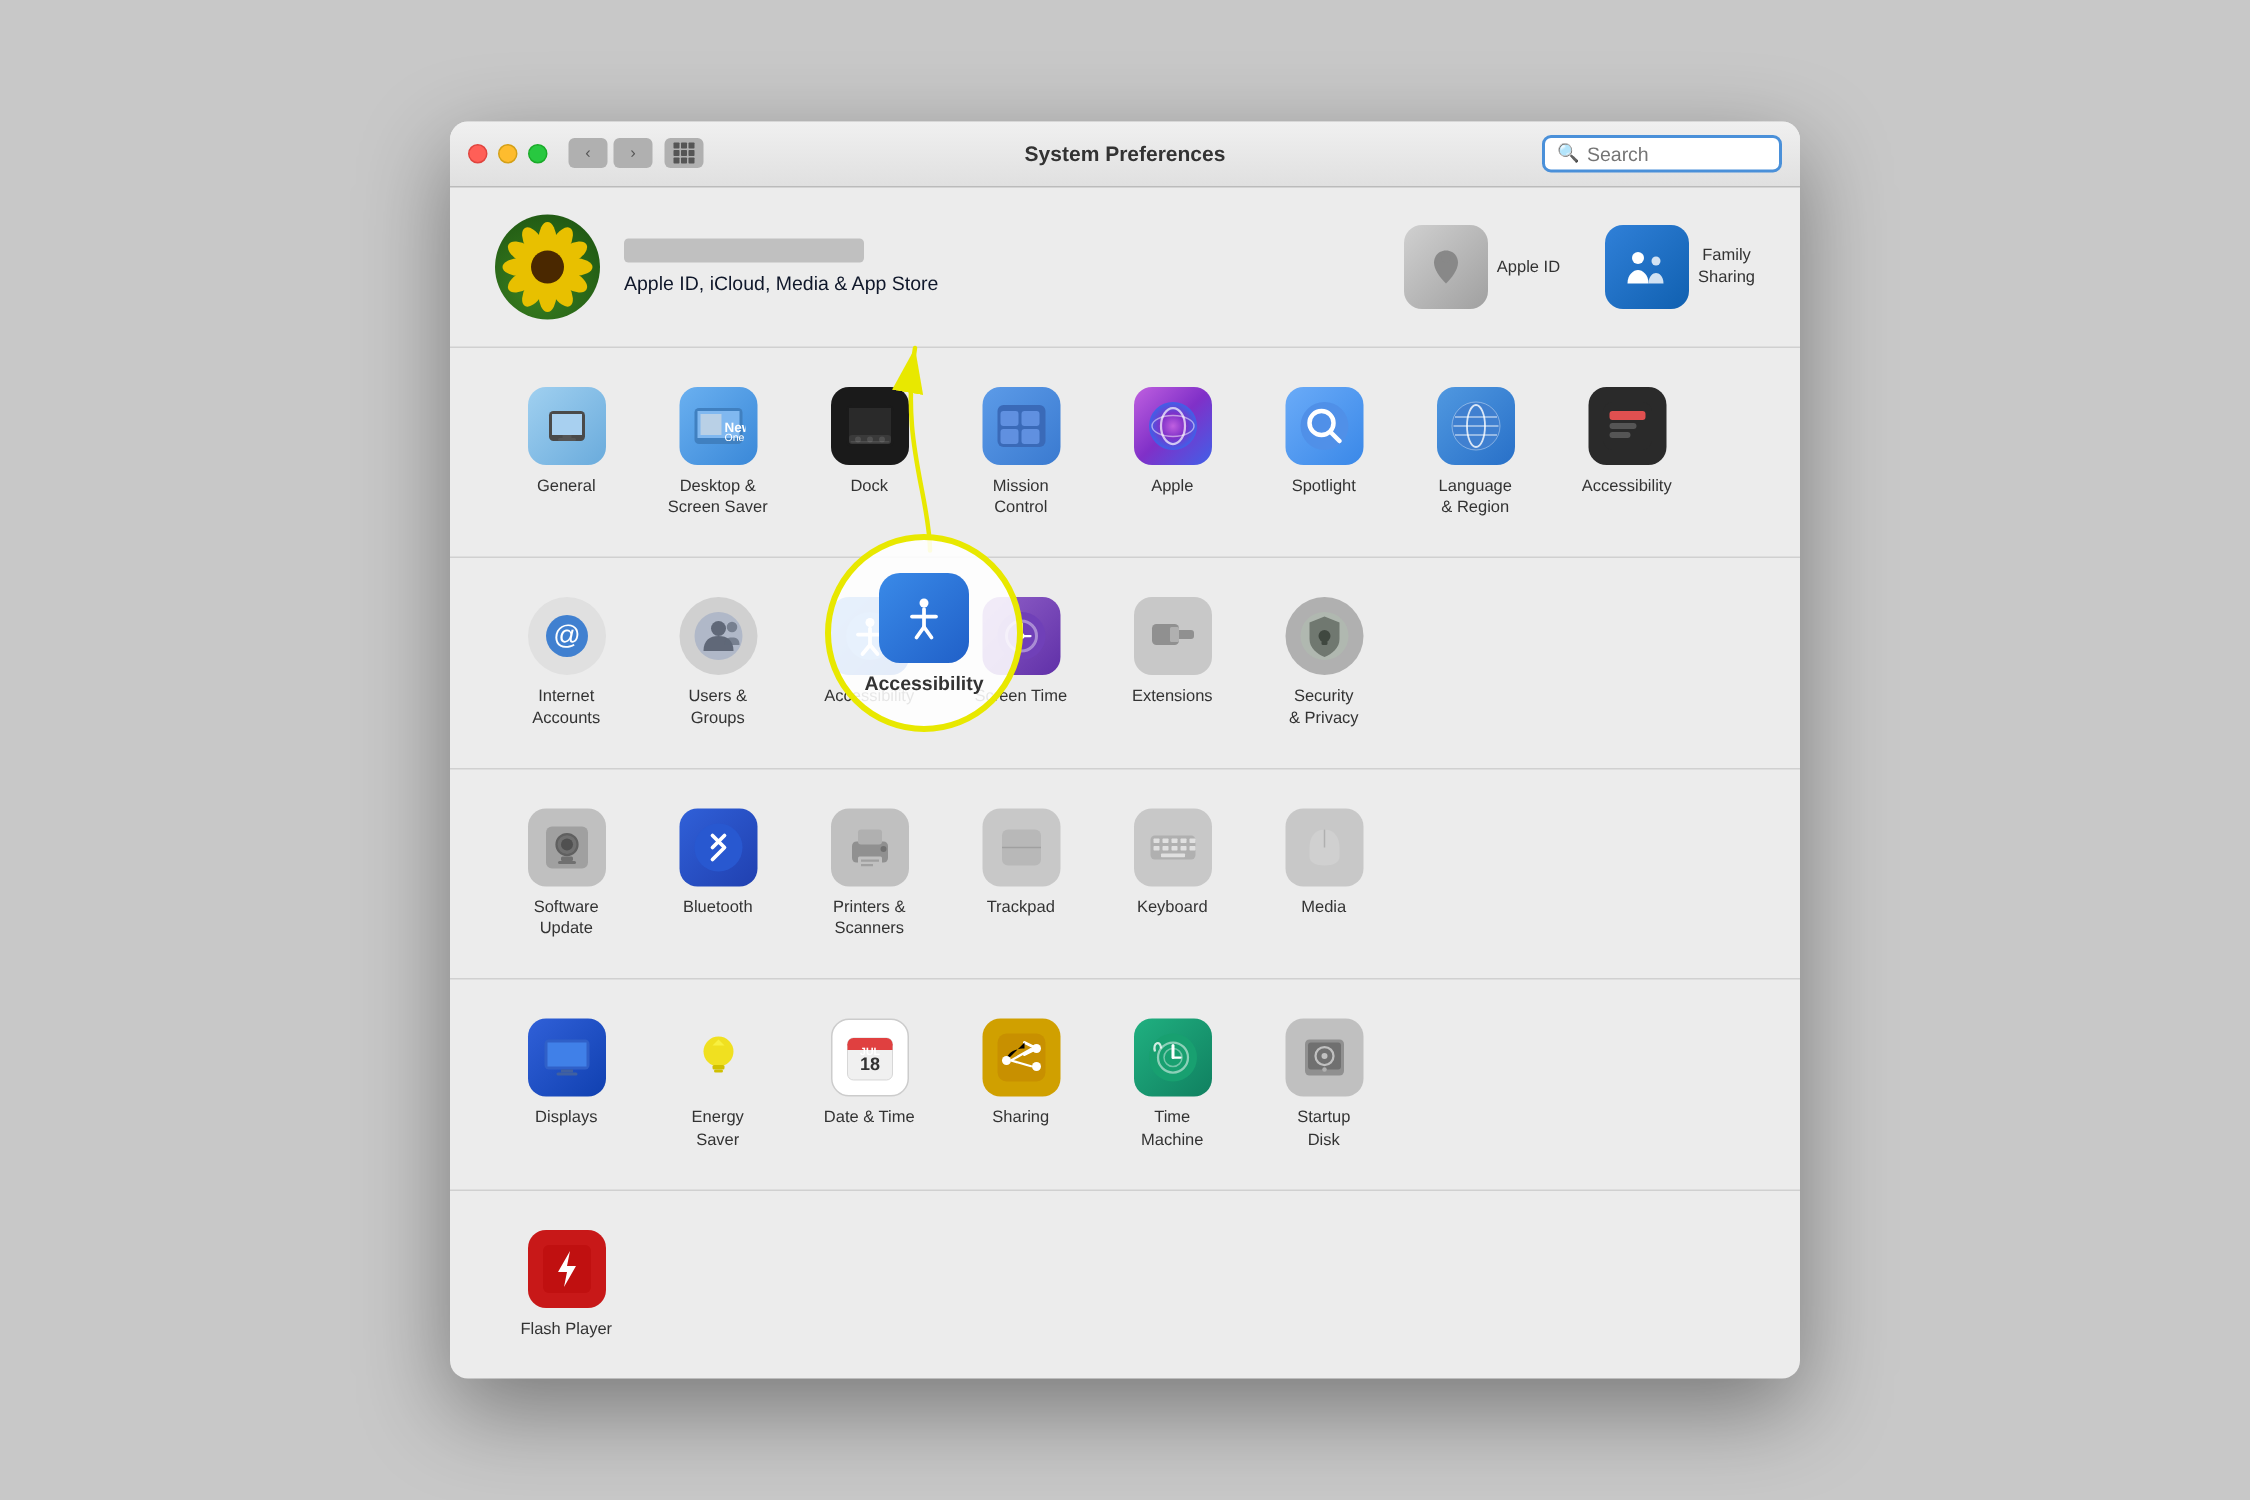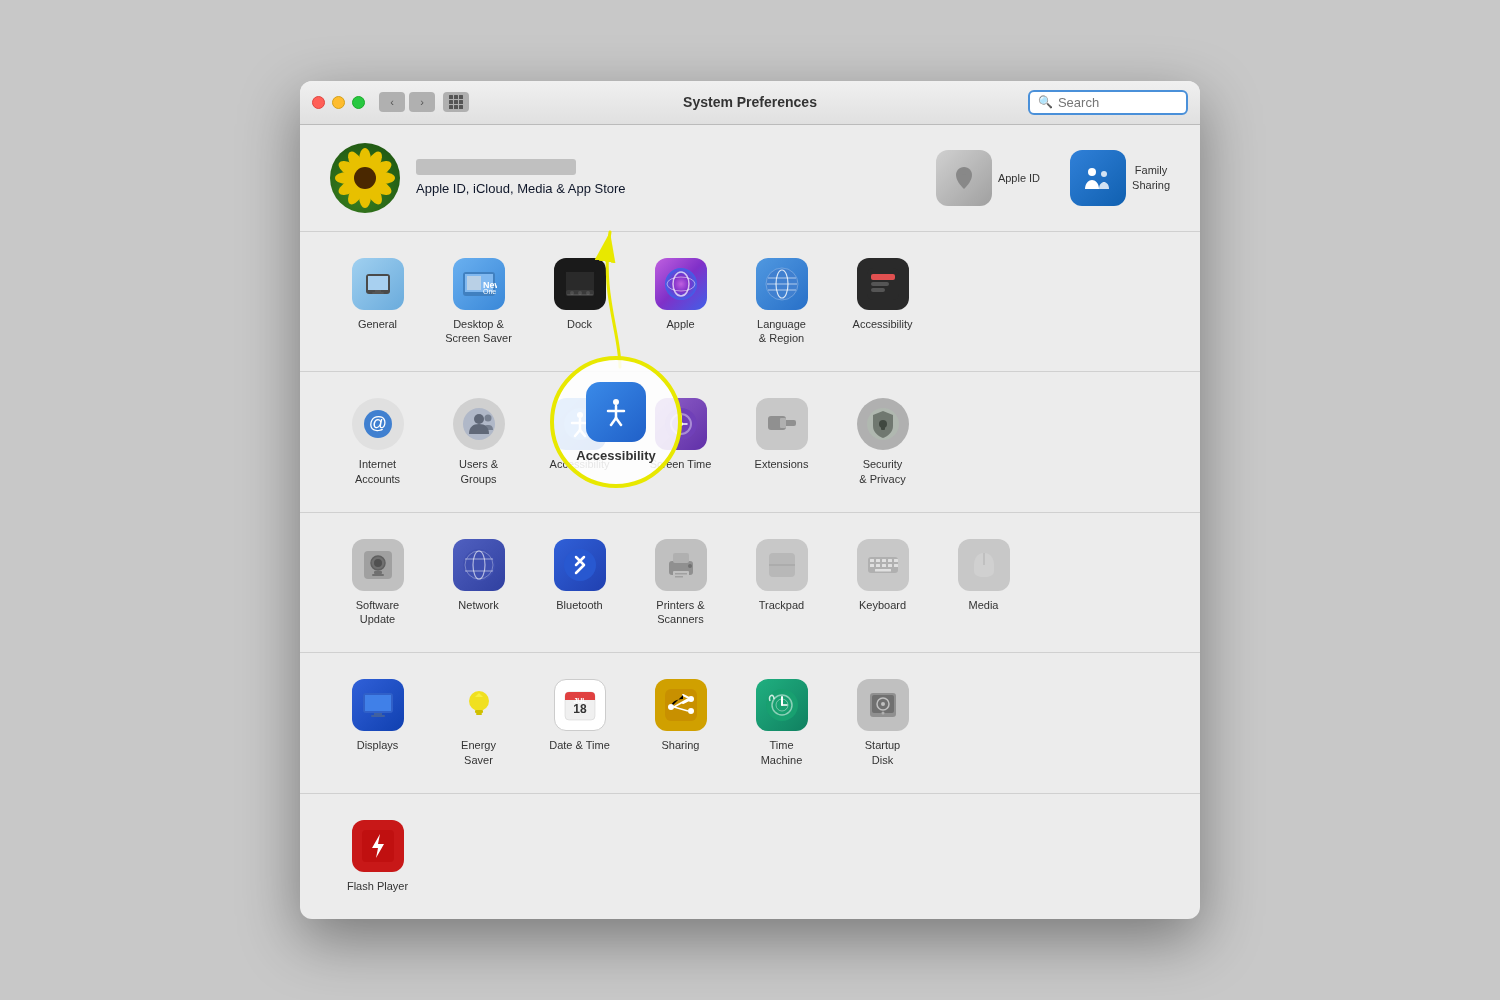--- a/index.html
+++ b/index.html
@@ -335,39 +335,61 @@
               <rect x="4" y="22" width="28" height="6" rx="2" fill="#3a3a3a"></rect>
               <circle cx="10" cy="25" r="2" fill="#505050"></circle>
               <circle cx="18" cy="25" r="2" fill="#505050"></circle>
               <circle cx="26" cy="25" r="2" fill="#505050"></circle>
               <rect x="5" y="26" width="26" height="1" rx="0.5" fill="rgba(255,255,255,0.1)"></rect>
             </svg>
           </div>
           <div class="pref-item-label">Dock</div>
         </div>
 
+        <div class="pref-item">
+          <div class="pref-item-icon icon-mission">
+            <svg width="36" height="32" viewBox="0 0 36 32">
+              <rect x="2" y="2" width="32" height="28" rx="4" fill="#3a6ab8"></rect>
+              <rect x="4" y="6" width="12" height="10" rx="2" fill="#6090e0"></rect>
+              <rect x="18" y="6" width="12" height="10" rx="2" fill="#6090e0"></rect>
+              <rect x="4" y="18" width="12" height="10" rx="2" fill="#6090e0"></rect>
+              <rect x="18" y="18" width="12" height="10" rx="2" fill="#6090e0"></rect>
+            </svg>
+          </div>
+          <div class="pref-item-label">Mission<br>Control</div>
+        </div>
 
         <div class="pref-item">
           <div class="pref-item-icon icon-siri">
             <svg width="36" height="36" viewBox="0 0 36 36">
               <defs>
                 <radialGradient id="siri-grad" cx="50%" cy="50%" r="50%">
                   <stop offset="0%" stop-color="#c060e0"></stop>
                   <stop offset="50%" stop-color="#8030c8"></stop>
                   <stop offset="100%" stop-color="#4060e8"></stop>
                 </radialGradient>
               </defs>
               <circle cx="18" cy="18" r="16" fill="url(#siri-grad)"></circle>
               <ellipse cx="18" cy="18" rx="8" ry="12" fill="none" stroke="rgba(255,255,255,0.7)" stroke-width="1.5"></ellipse>
               <ellipse cx="18" cy="18" rx="14" ry="7" fill="none" stroke="rgba(255,255,255,0.5)" stroke-width="1"></ellipse>
             </svg>
           </div>
           <div class="pref-item-label">Apple</div>
         </div>
 
+        <div class="pref-item">
+          <div class="pref-item-icon icon-spotlight">
+            <svg width="36" height="36" viewBox="0 0 36 36">
+              <circle cx="18" cy="18" r="16" fill="#5090e8"></circle>
+              <circle cx="16" cy="16" r="8" fill="none" stroke="white" stroke-width="3"></circle>
+              <line x1="22" y1="22" x2="28" y2="28" stroke="white" stroke-width="3" stroke-linecap="round"></line>
+            </svg>
+          </div>
+          <div class="pref-item-label">Spotlight</div>
+        </div>
 
         <div class="pref-item">
           <div class="pref-item-icon icon-language">
             <svg width="36" height="36" viewBox="0 0 36 36">
               <circle cx="18" cy="18" r="16" fill="#4080d0"></circle>
               <circle cx="18" cy="18" r="16" fill="none" stroke="rgba(255,255,255,0.5)" stroke-width="0.5"></circle>
               <ellipse cx="18" cy="18" rx="6" ry="14" fill="none" stroke="rgba(255,255,255,0.8)" stroke-width="1.2"></ellipse>
               <line x1="4" y1="12" x2="32" y2="12" stroke="rgba(255,255,255,0.6)" stroke-width="1"></line>
               <line x1="4" y1="24" x2="32" y2="24" stroke="rgba(255,255,255,0.6)" stroke-width="1"></line>
               <line x1="3" y1="18" x2="33" y2="18" stroke="rgba(255,255,255,0.6)" stroke-width="1"></line>
@@ -507,32 +529,20 @@
               <rect x="4" y="4" width="28" height="28" rx="4" fill="#a0a0a0"></rect>
               <circle cx="18" cy="16" r="7" fill="#707070" stroke="#606060" stroke-width="1.5"></circle>
               <circle cx="18" cy="16" r="4" fill="#505050"></circle>
               <rect x="14" y="24" width="8" height="3" rx="1" fill="#707070"></rect>
               <rect x="12" y="27" width="12" height="2" rx="1" fill="#707070"></rect>
             </svg>
           </div>
           <div class="pref-item-label">Software<br>Update</div>
         </div>
 
-        <div class="pref-item">
-          <div class="pref-item-icon icon-network">
-            <svg width="36" height="36" viewBox="0 0 36 36">
-              <circle cx="18" cy="18" r="16" fill="#4050b0"></circle>
-              <circle cx="18" cy="18" r="14" fill="none" stroke="rgba(255,255,255,0.3)" stroke-width="1"></circle>
-              <ellipse cx="18" cy="18" rx="6" ry="14" fill="none" stroke="rgba(255,255,255,0.6)" stroke-width="1.2"></ellipse>
-              <line x1="4" y1="12" x2="32" y2="12" stroke="rgba(255,255,255,0.5)" stroke-width="1"></line>
-              <line x1="4" y1="24" x2="32" y2="24" stroke="rgba(255,255,255,0.5)" stroke-width="1"></line>
-            </svg>
-          </div>
-          <div class="pref-item-label">Network</div>
-        </div>
 
         <div class="pref-item">
           <div class="pref-item-icon icon-bluetooth">
             <svg width="36" height="36" viewBox="0 0 36 36">
               <circle cx="18" cy="18" r="16" fill="#2858d0"></circle>
               <path d="M14 10 L22 18 L14 26 M22 18 L14 26 M22 10 L14 18" stroke="white" stroke-width="2.5" fill="none" stroke-linecap="round" stroke-linejoin="round"></path>
             </svg>
           </div>
           <div class="pref-item-label">Bluetooth</div>
         </div>

